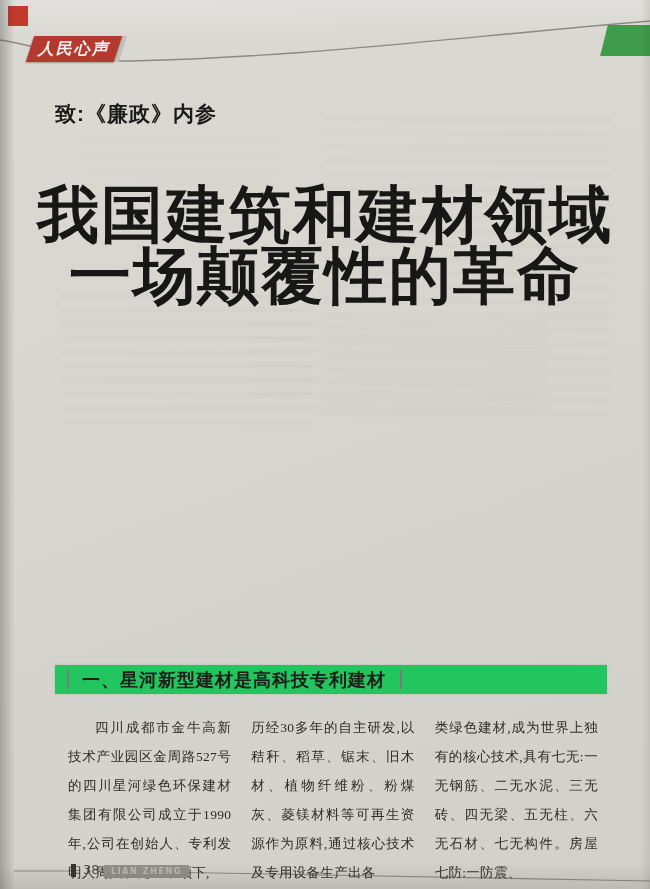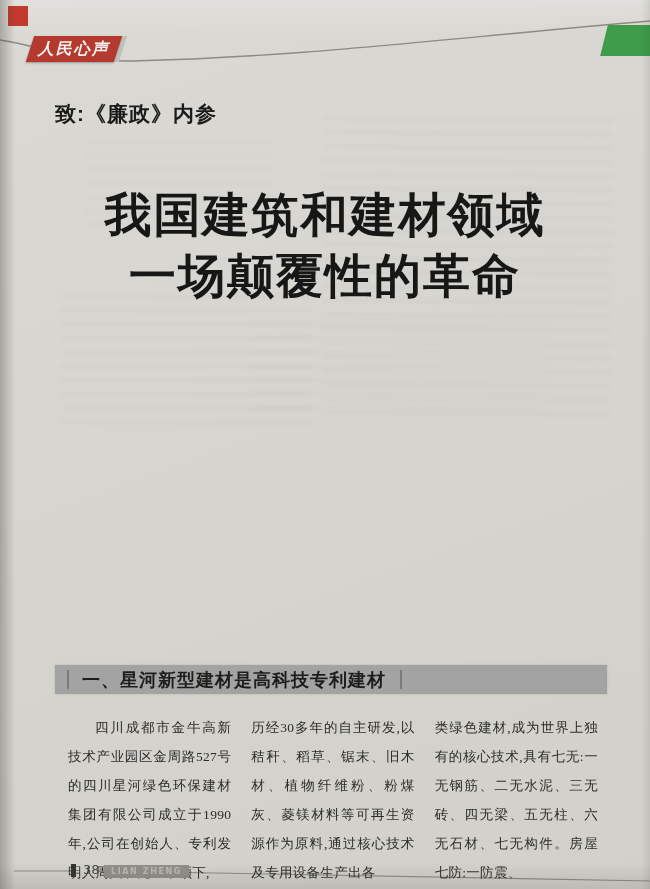--- a/index.html
+++ b/index.html
@@ -36,29 +36,29 @@
   .banner{left:30px;top:36px;width:88px;height:26px;background:#b4392e;
     transform:skewX(-18deg);box-shadow:0 1px 2px rgba(40,38,34,.35);
     display:flex;align-items:center;justify-content:center;}
   .banner .txt{transform:skewX(18deg);color:#f4f2ee;font-size:16px;font-weight:bold;
     font-style:italic;letter-spacing:2px;white-space:nowrap;
     font-family:"DejaVu Sans","Liberation Sans",sans-serif;}
   
   .doc-heading{left:55px;top:100px;font-size:21px;font-weight:bold;color:#1b1b19;
     letter-spacing:1px;font-family:Liberation Sans, sans-serif;}
   .main-title{left:0;top:184px;width:650px;text-align:center;color:#171715;
-    font-weight:900;font-size:47px;line-height:61px;letter-spacing:2px;
+    font-weight:900;font-size:62px;line-height:61px;letter-spacing:2px;
     font-family:"DejaVu Sans","Liberation Sans",sans-serif;}
   
   .intro{left:55px;top:443px;width:549px;font-size:15px;line-height:23.2px;
     text-align:justify;color:#262624;letter-spacing:.4px;
     font-family:"Liberation Serif","DejaVu Serif",serif;}
   .intro p{margin:0;text-indent:2em;}
   
-  .section-bar{left:55px;top:665px;width:552px;height:29px;background:#a3a3a3;
+  .section-bar{left:55px;top:665px;width:552px;height:29px;background:#22c55e;
     display:flex;align-items:center;box-shadow:0 0 2px rgba(90,88,84,.25);}
   .section-bar .vbar{width:2px;height:19px;background:#7c7b75;margin:0 13px 0 12px;}
   .section-bar .vbar.right{margin:0 0 0 14px;}
   .section-bar .txt{font-size:18px;font-weight:bold;color:#1d1d1b;letter-spacing:1px;
     font-family:"DejaVu Sans","Liberation Sans",sans-serif;}
   
   .columns{left:68px;top:713px;width:530px;display:flex;gap:20px;
     font-size:13.5px;line-height:29px;text-align:justify;color:#2c2c2a;
     letter-spacing:.3px;font-family:"Liberation Serif","DejaVu Serif",serif;}
   .columns .col{flex:1;}

